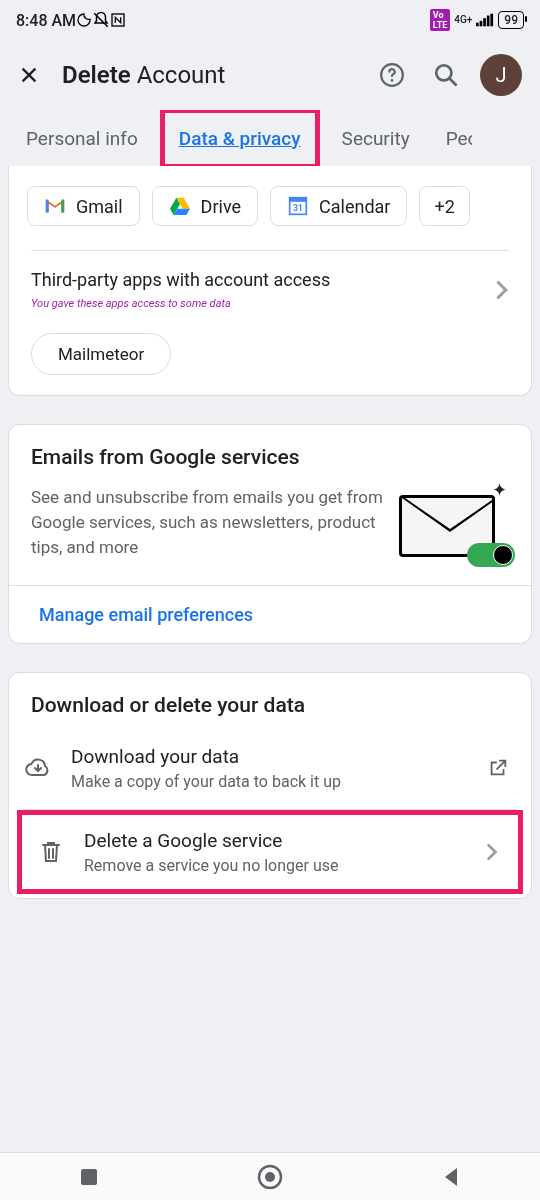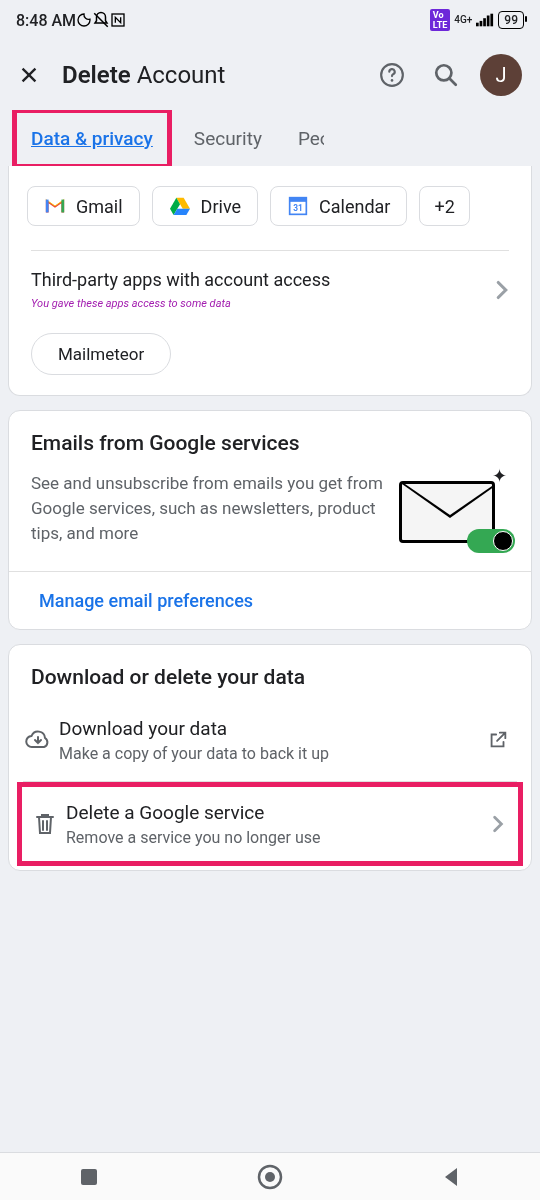--- a/index.html
+++ b/index.html
@@ -13,21 +13,21 @@
   .close-x { font-size: 24px; font-weight: 400; width: 30px; text-align: center; }
   .title-wrap { flex: 1; font-size: 24px; }
   .title-wrap .bold { font-weight: 600; }
   .hdr-icon { width: 40px; height: 40px; display: flex; align-items: center; justify-content: center; }
   .avatar { width: 42px; height: 42px; border-radius: 50%; background: #5d4037; color: #fff; display: flex; align-items: center; justify-content: center; font-size: 20px; }
   .tabs { height: 56px; display: flex; align-items: center; padding: 0 12px; gap: 8px; font-size: 19px; color: #5f6368; overflow: hidden; }
   .tab { padding: 14px 14px; white-space: nowrap; }
   .tab.active { color: #1a73e8; font-weight: 500; text-decoration: underline; }
   .tab-highlight-box { border: 5px solid #e91e63; margin: -4px 0; }
   .content { padding: 0 8px; }
-  .card { background: #fff; border: 1px solid #dadce0; border-radius: 12px; margin-bottom: 14px; overflow: hidden; }
+  .card { background: #fff; border: 1px solid #dadce0; border-radius: 12px; margin-bottom: 28px; overflow: hidden; }
   .card-top-cut { border-top-left-radius: 0; border-top-right-radius: 0; border-top: none; }
   .app-chips { display: flex; gap: 12px; padding: 20px 18px 10px 18px; flex-wrap: nowrap; }
   .chip { border: 1px solid #dadce0; border-radius: 8px; padding: 8px 16px; display: flex; align-items: center; gap: 10px; font-size: 18px; }
   .chip-icon { width: 22px; height: 22px; display:flex; align-items:center; justify-content:center; }
   .divider { height: 1px; background: #e0e0e0; margin: 14px 22px; }
   .row { display: flex; align-items: center; padding: 4px 22px 18px 22px; gap: 8px; }
   .row-text { flex: 1; }
   .row-title { font-size: 18px; color: #202124; margin-bottom: 6px; }
   .row-sub { font-size: 11px; color: #a21caf; line-height: 1.4; font-style: italic; }
   .chevron { color: #9aa0a6; }
@@ -37,21 +37,21 @@
   .email-text { flex: 1; font-size: 17px; color: #5f6368; line-height: 1.45; }
   .envelope { width: 110px; height: 80px; position: relative; }
   .env-box { width: 96px; height: 62px; border: 3px solid #000; background: #f5f5f5; border-radius: 4px; position: relative; overflow: hidden; margin-top: 10px; }
   .env-flap { position:absolute; top:0; left:0; width:0; height:0; border-left:48px solid transparent; border-right:48px solid transparent; border-top:34px solid #000; }
   .env-flap-inner { position:absolute; top:0; left:3px; width:0; height:0; border-left:45px solid transparent; border-right:45px solid transparent; border-top:31px solid #f5f5f5; }
   .toggle { position:absolute; right:-6px; bottom:-2px; width:48px; height:24px; background:#34a853; border-radius:12px; }
   .toggle-dot { width:20px; height:20px; background:#000; border-radius:50%; position:absolute; right:2px; top:2px; border:1px solid #fff; }
   .sparkle { position:absolute; top:-6px; right:2px; font-size:18px; }
   .card-divider { height:1px; background:#e0e0e0; }
   .link-row { padding:18px 30px; color:#1a73e8; font-size:18px; font-weight:500; }
-  .dd-row { display:flex; align-items:center; padding:18px 14px; gap:6px; }
+  .dd-row { display:flex; align-items:center; padding:18px 14px; gap:18px; }
   .dd-icon { width:30px; display:flex; justify-content:center; color:#5f6368; }
   .dd-text { flex:1; }
   .dd-title { font-size:19px; margin-bottom:4px; }
   .dd-sub { font-size:16px; color:#5f6368; }
   .ext-icon { color:#5f6368; margin-right:8px; }
   .highlight-frame { border:5px solid #e91e63; margin:0 8px 4px 8px; }
   .navbar { position:absolute; bottom:0; left:0; right:0; height:48px; border-top:1px solid #dadce0; display:flex; justify-content:space-around; align-items:center; background:#fafafa; }
   .nav-shape { color:#5f6368; }
   svg { display:block; }
 </style>
@@ -73,21 +73,21 @@
         </svg>
     </span>
     <span>
       <svg width="16" height="16" viewBox="0 0 24 24">
           <rect x="3" y="3" width="18" height="18" fill="none" stroke="#000" stroke-width="2"></rect>
           <path d="M8 16V8l8 8V8" fill="none" stroke="#000" stroke-width="2"></path>
         </svg>
     </span>
   </div>
   <div class="status-right">
-    <span style="background:#6d28d9;color:#fff;padding:1px 3px;border-radius:2px;font-size:9px;font-weight:bold">Vo<br>LTE</span>
+    <span style="background:#a21caf;color:#fff;padding:1px 3px;border-radius:2px;font-size:9px;font-weight:bold">Vo<br>LTE</span>
     <span style="font-size:10px;line-height:1">4G+</span>
     <span>
       <svg width="18" height="14" viewBox="0 0 20 14">
           <rect x="0" y="10" width="3" height="4" fill="#000"></rect>
           <rect x="4" y="8" width="3" height="6" fill="#000"></rect>
           <rect x="8" y="5" width="3" height="9" fill="#000"></rect>
           <rect x="12" y="2" width="3" height="12" fill="#000"></rect>
           <rect x="16" y="0" width="3" height="14" fill="#000"></rect>
         </svg>
     </span>
@@ -115,20 +115,21 @@
   <div class="hdr-icon">
     <svg width="26" height="26" viewBox="0 0 24 24">
         <circle cx="10" cy="10" r="7" fill="none" stroke="#5f6368" stroke-width="2.5"></circle>
         <line x1="15" y1="15" x2="21" y2="21" stroke="#5f6368" stroke-width="2.5" stroke-linecap="round"></line>
       </svg>
   </div>
   <div class="avatar">J</div>
 </div>
 
 <div class="tabs">
+  <div class="tab">Personal info</div>
   <div class="tab-highlight-box">
     <div class="tab active">Data &amp; privacy</div>
   </div>
   <div class="tab">Security</div>
   <div class="tab" style="overflow:hidden;max-width:40px">People</div>
 </div>
 
 <div class="content">
 
   <div class="card card-top-cut">
@@ -216,21 +217,21 @@
         <div class="dd-sub">Make a copy of your data to back it up</div>
       </div>
       <div class="ext-icon">
         <svg width="22" height="22" viewBox="0 0 24 24">
             <path d="M14 4h6v6M20 4l-9 9M18 14v5H5V6h5" fill="none" stroke="#5f6368" stroke-width="2" stroke-linecap="round"></path>
           </svg>
       </div>
     </div>
     <div class="card-divider" style="margin:0 14px"></div>
     <div class="highlight-frame">
-      <div class="dd-row" style="padding:14px 8px">
+      <div class="dd-row" style="padding:14px 14px">
         <div class="dd-icon">
           <svg width="24" height="26" viewBox="0 0 24 26">
               <path d="M4 6h16M9 6V4h6v2M6 6l1 16h10l1-16M10 10v9M14 10v9" fill="none" stroke="#5f6368" stroke-width="2" stroke-linecap="round"></path>
             </svg>
         </div>
         <div class="dd-text">
           <div class="dd-title">Delete a Google service</div>
           <div class="dd-sub">Remove a service you no longer use</div>
         </div>
         <span class="chevron" style="margin-right:6px">

